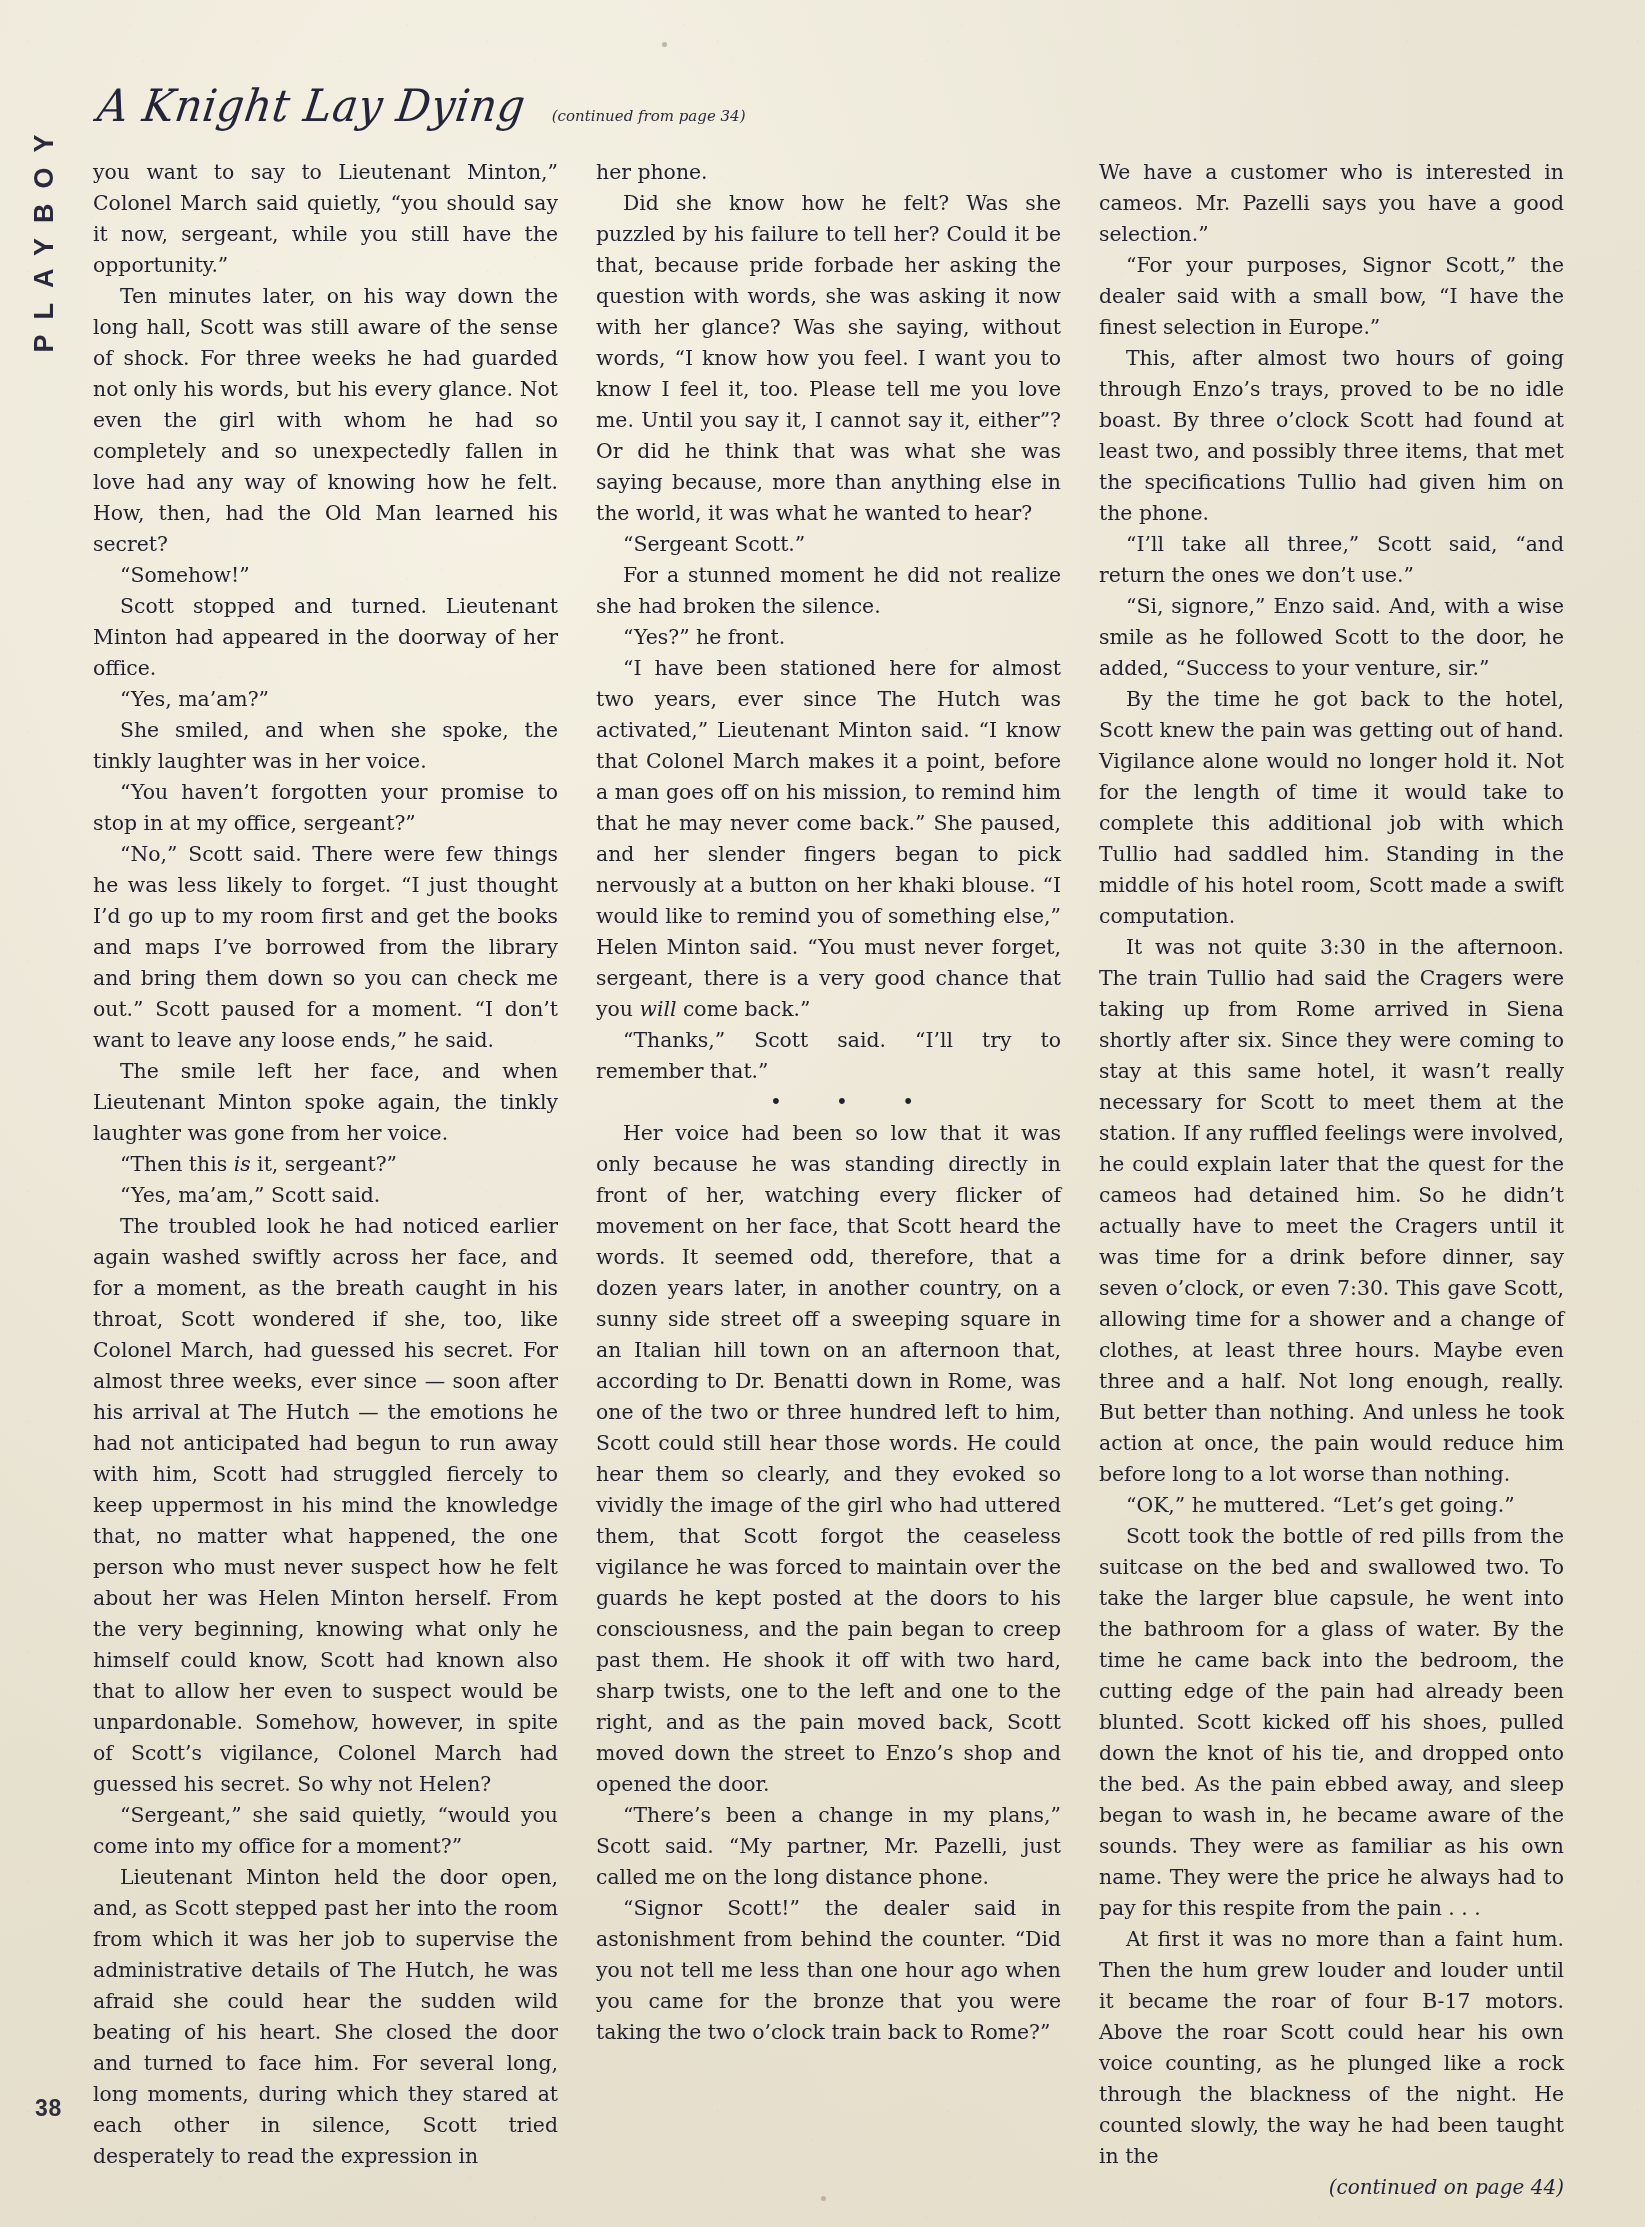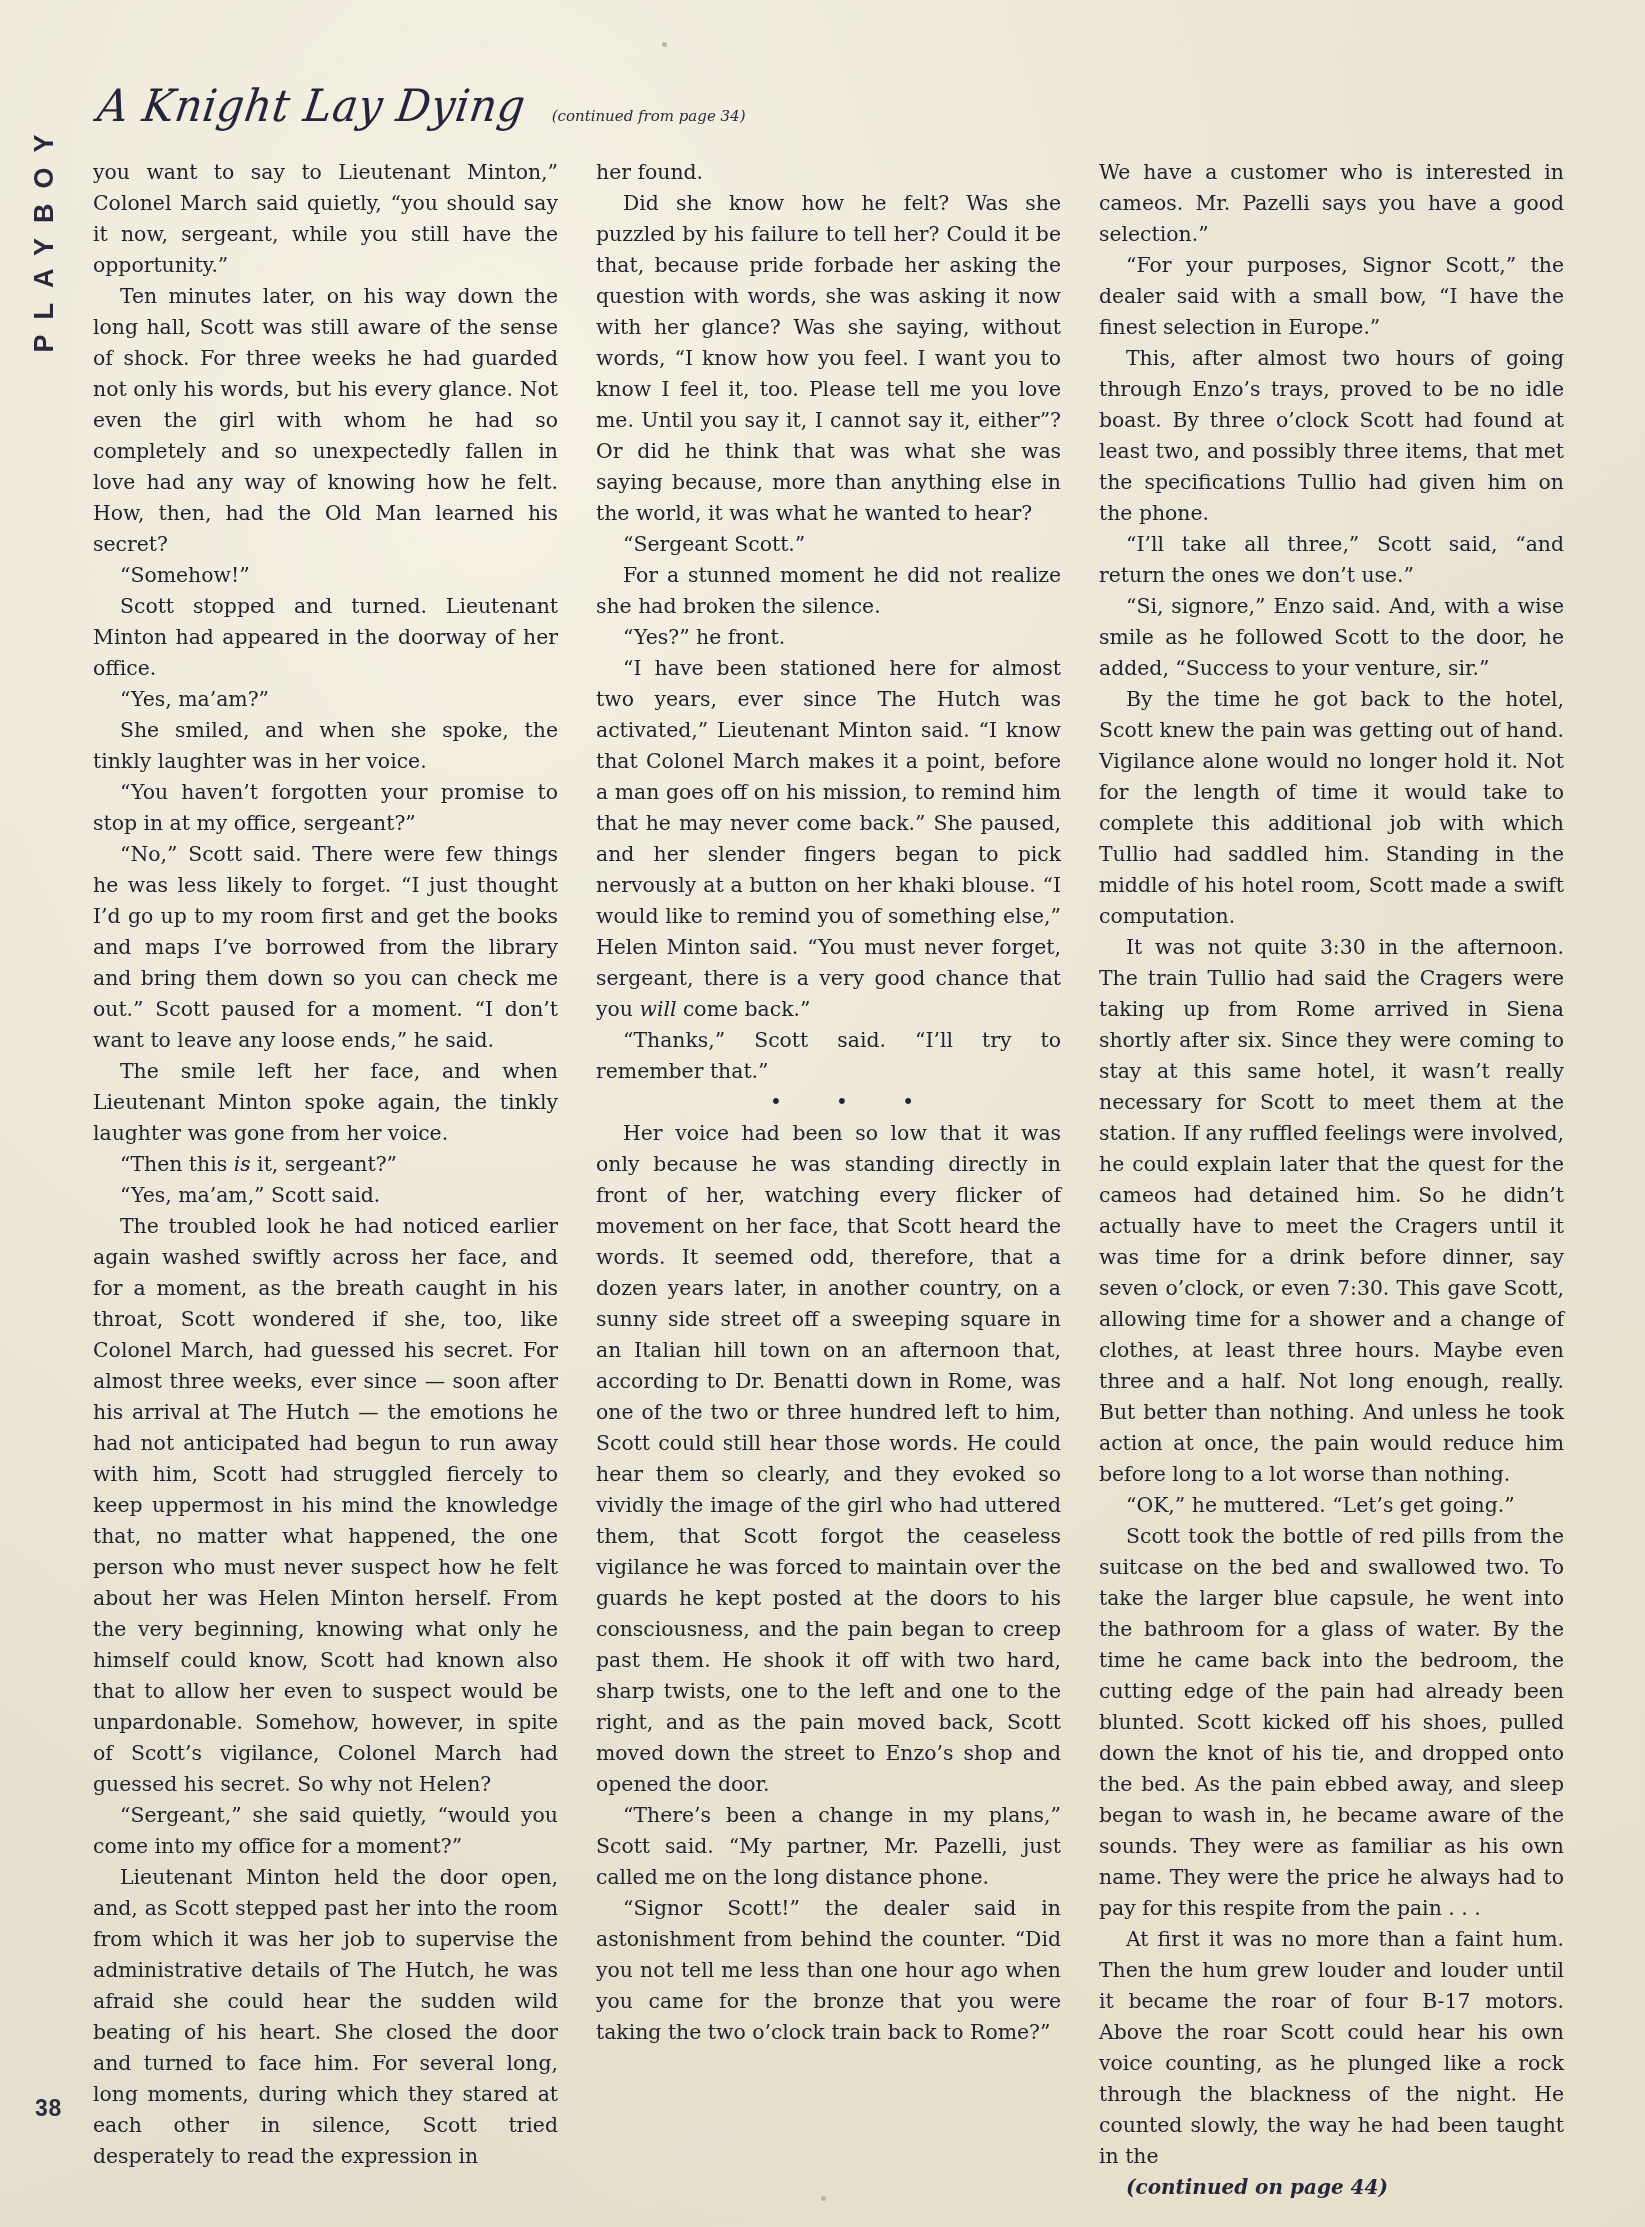--- a/index.html
+++ b/index.html
@@ -123,27 +123,26 @@
     letter-spacing: 24px;
     font-size: 20px;
     line-height: 31px;
     color: #22222f;
     margin: 9.5px 0 9.5px 0;
     text-indent: 0;
     padding-left: 24px;
   }
 
   .cont-on {
-    text-align: left;
+    text-align: right;
     font-style: italic;
     font-size: 20px;
     margin-top: 1.4px;
     text-indent: 0;
     color: #25253a;
-    font-weight: bold;
   }
 
   
   .folio {
     position: absolute;
     left: 35px;
     top: 2095px;
     font-family: "Liberation Sans", sans-serif;
     font-weight: 700;
     font-size: 23px;
@@ -200,21 +199,21 @@
       <p>“No,” Scott said. There were few things he was less likely to forget. “I just thought I’d go up to my room first and get the books and maps I’ve borrowed from the library and bring them down so you can check me out.” Scott paused for a moment. “I don’t want to leave any loose ends,” he said.</p>
       <p>The smile left her face, and when Lieutenant Minton spoke again, the tinkly laughter was gone from her voice.</p>
       <p>“Then this <i>is</i> it, sergeant?”</p>
       <p>“Yes, ma’am,” Scott said.</p>
       <p>The troubled look he had noticed earlier again washed swiftly across her face, and for a moment, as the breath caught in his throat, Scott wondered if she, too, like Colonel March, had guessed his secret. For almost three weeks, ever since — soon after his arrival at The Hutch — the emotions he had not anticipated had begun to run away with him, Scott had struggled fiercely to keep uppermost in his mind the knowledge that, no matter what happened, the one person who must never suspect how he felt about her was Helen Minton herself. From the very beginning, knowing what only he himself could know, Scott had known also that to allow her even to suspect would be unpardonable. Somehow, however, in spite of Scott’s vigilance, Colonel March had guessed his secret. So why not Helen?</p>
       <p>“Sergeant,” she said quietly, “would you come into my office for a moment?”</p>
       <p>Lieutenant Minton held the door open, and, as Scott stepped past her into the room from which it was her job to supervise the administrative details of The Hutch, he was afraid she could hear the sudden wild beating of his heart. She closed the door and turned to face him. For several long, long moments, during which they stared at each other in silence, Scott tried desperately to read the expression in</p>
     </div>
 
     <div class="col">
-      <p class="noindent">her found.</p>
+      <p class="noindent">her phone.</p>
       <p>Did she know how he felt? Was she puzzled by his failure to tell her? Could it be that, because pride forbade her asking the question with words, she was asking it now with her glance? Was she saying, without words, “I know how you feel. I want you to know I feel it, too. Please tell me you love me. Until you say it, I cannot say it, either”? Or did he think that was what she was saying because, more than anything else in the world, it was what he wanted to hear?</p>
       <p>“Sergeant Scott.”</p>
       <p>For a stunned moment he did not realize she had broken the silence.</p>
       <p>“Yes?” he front.</p>
       <p>“I have been stationed here for almost two years, ever since The Hutch was activated,” Lieutenant Minton said. “I know that Colonel March makes it a point, before a man goes off on his mission, to remind him that he may never come back.” She paused, and her slender fingers began to pick nervously at a button on her khaki blouse. “I would like to remind you of something else,” Helen Minton said. “You must never forget, sergeant, there is a very good chance that you <i>will</i> come back.”</p>
       <p>“Thanks,” Scott said. “I’ll try to remember that.”</p>
 
       <p class="dots">• • •</p>
 
       <p>Her voice had been so low that it was only because he was standing directly in front of her, watching every flicker of movement on her face, that Scott heard the words. It seemed odd, therefore, that a dozen years later, in another country, on a sunny side street off a sweeping square in an Italian hill town on an afternoon that, according to Dr. Benatti down in Rome, was one of the two or three hundred left to him, Scott could still hear those words. He could hear them so clearly, and they evoked so vividly the image of the girl who had uttered them, that Scott forgot the ceaseless vigilance he was forced to maintain over the guards he kept posted at the doors to his consciousness, and the pain began to creep past them. He shook it off with two hard, sharp twists, one to the left and one to the right, and as the pain moved back, Scott moved down the street to Enzo’s shop and opened the door.</p>

